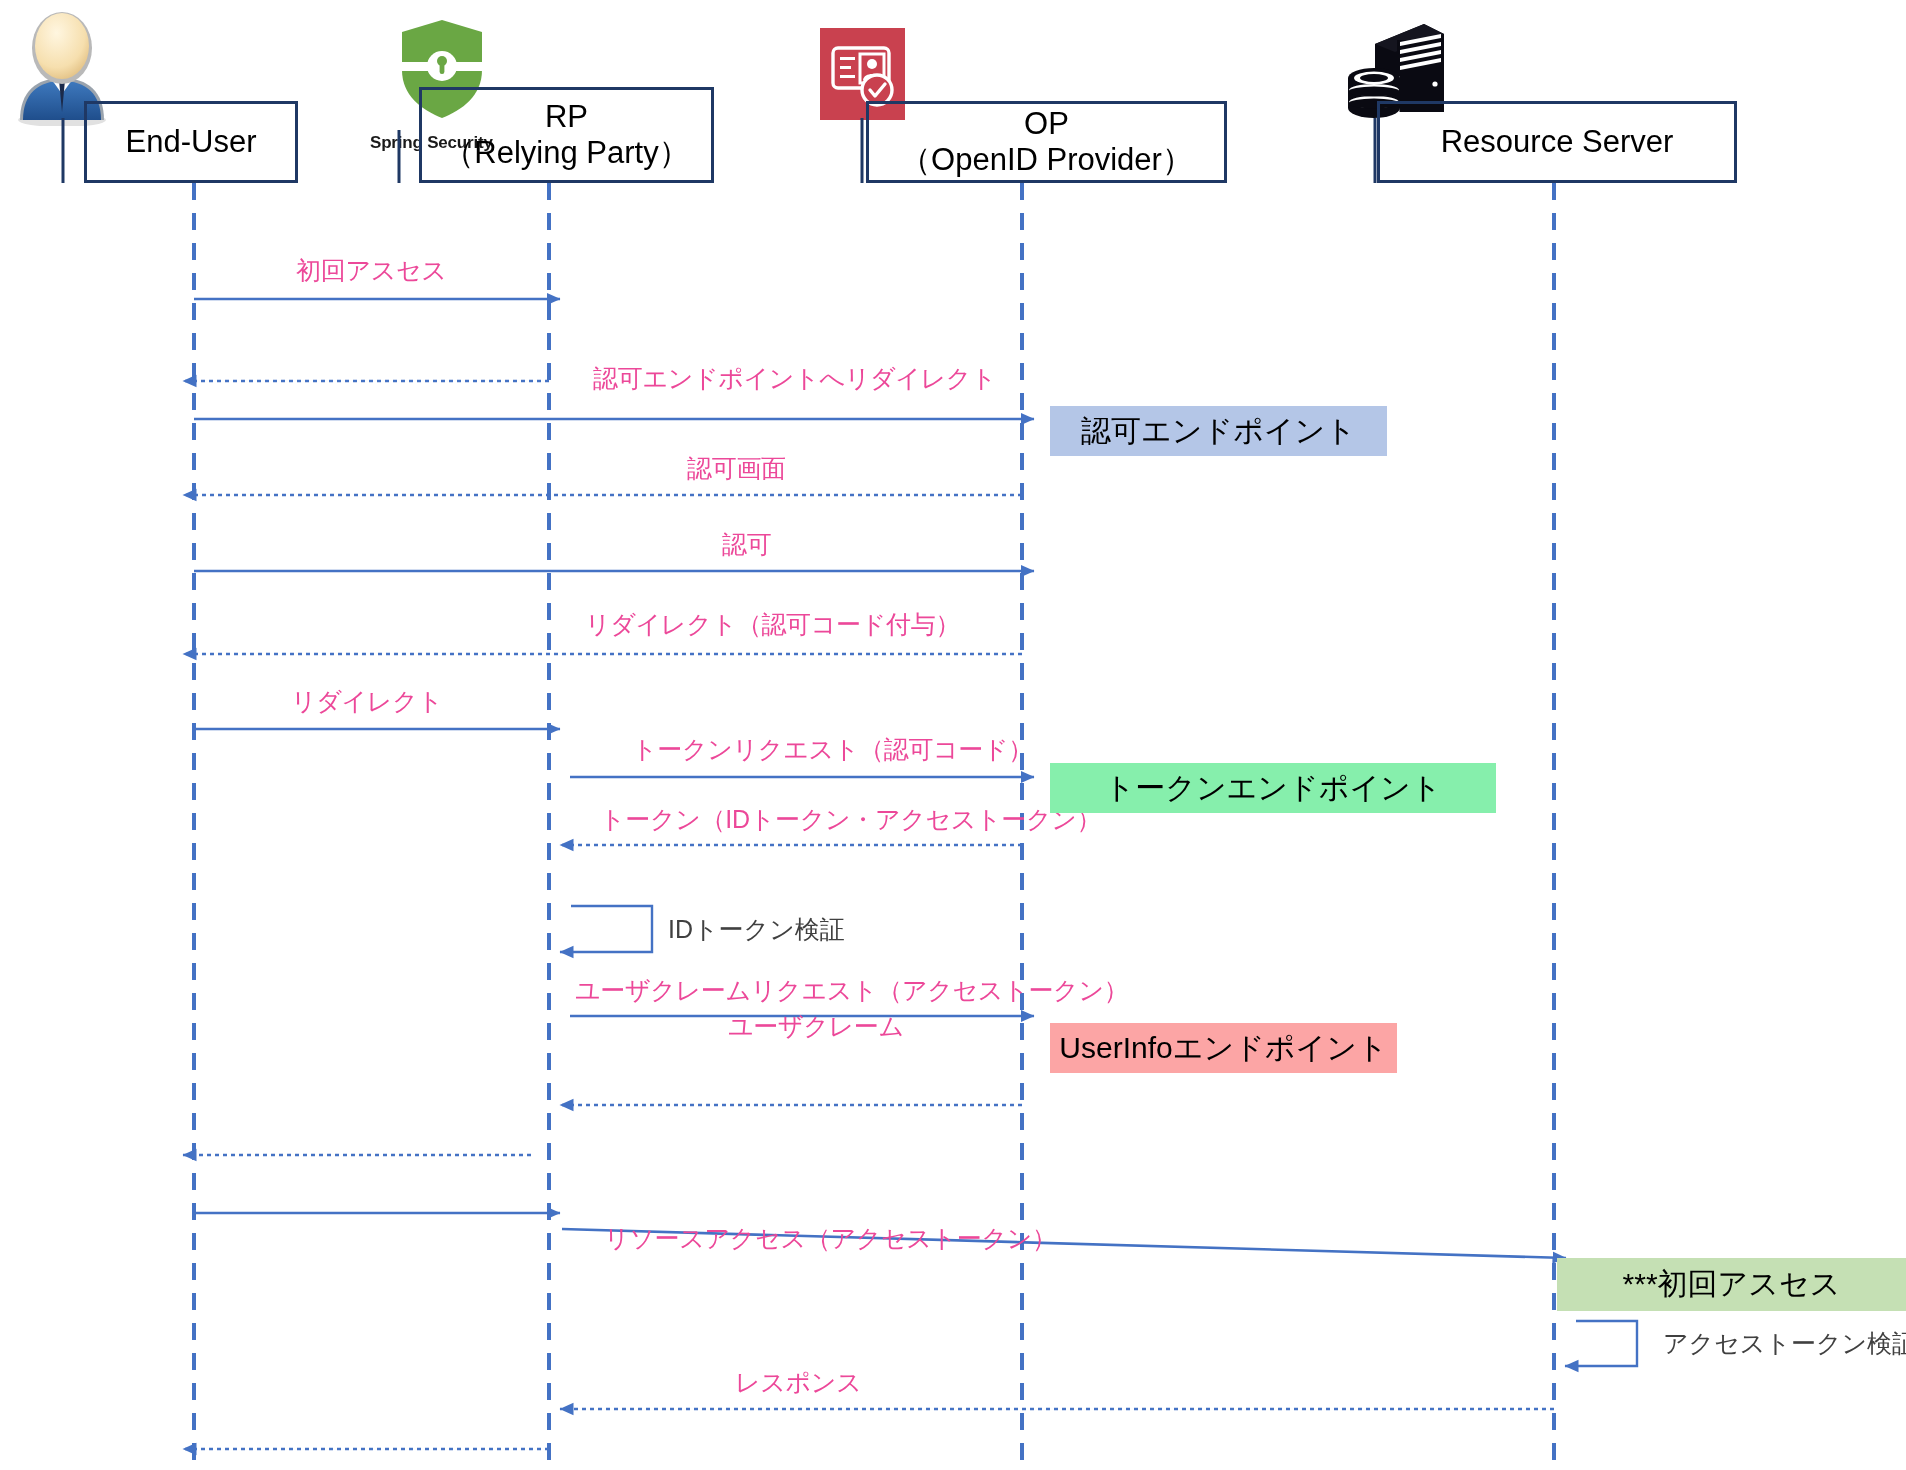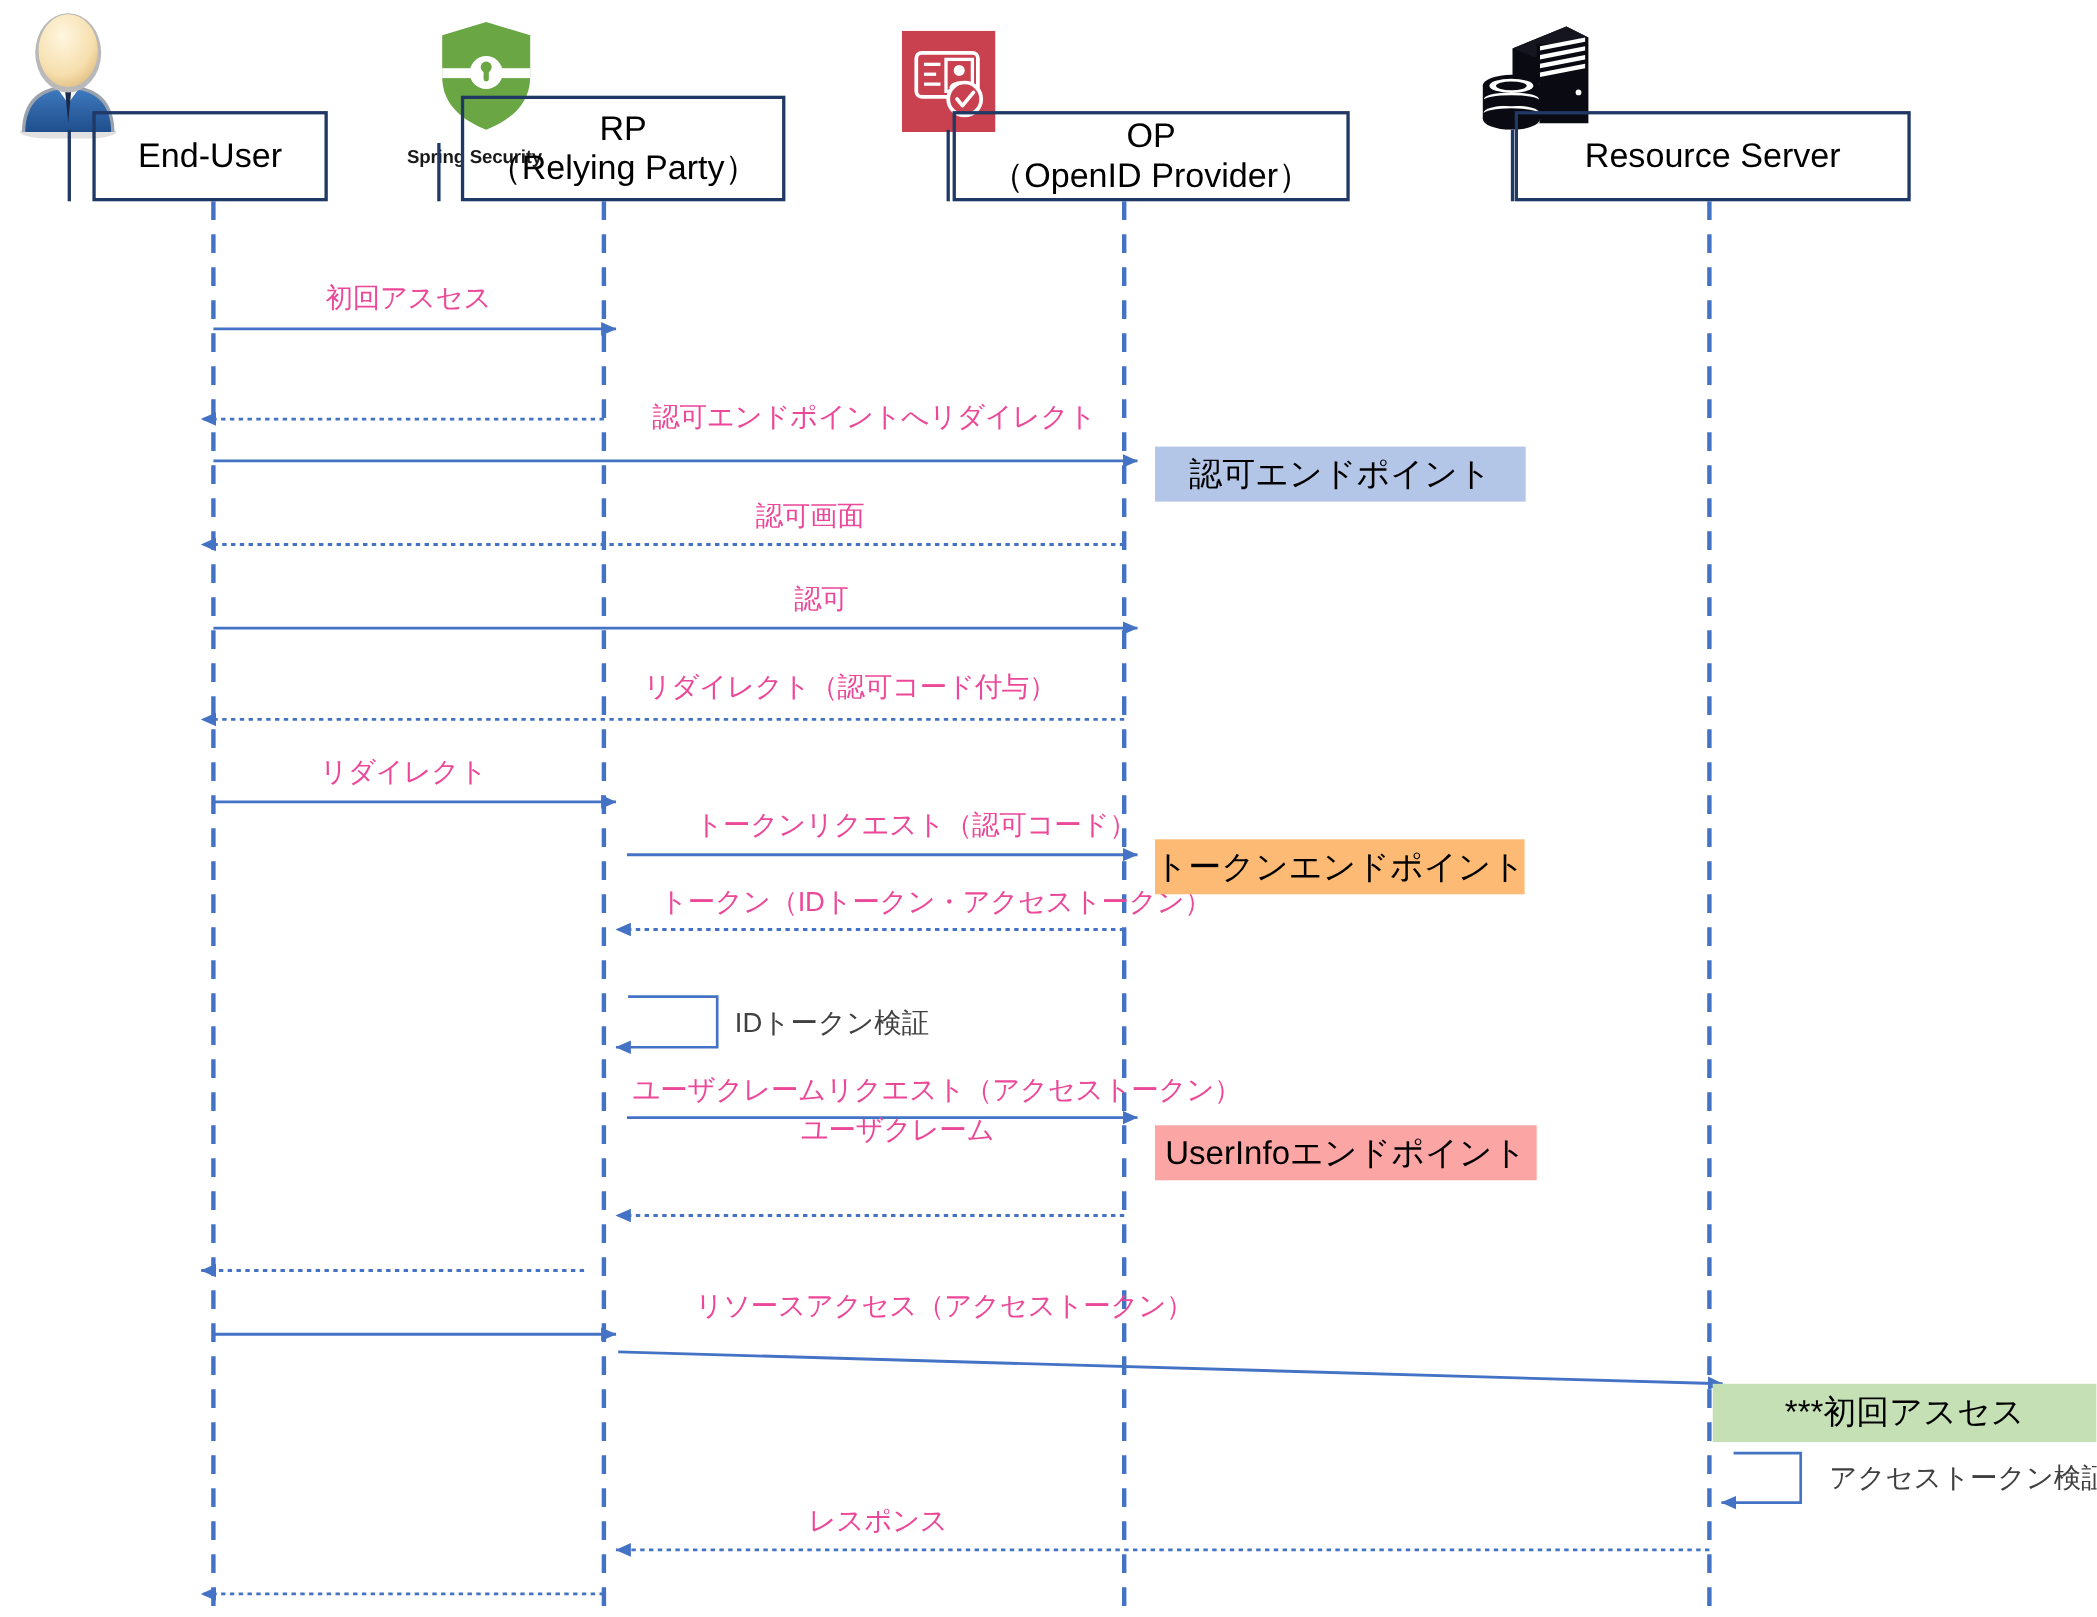--- a/index.html
+++ b/index.html
@@ -187,29 +187,29 @@
   <div class="msg" style="left:593px;top:362px;">認可エンドポイントへリダイレクト</div>
   <div class="msg" style="left:687px;top:452px;">認可画面</div>
   <div class="msg" style="left:722px;top:528px;">認可</div>
   <div class="msg" style="left:585px;top:608px;">リダイレクト（認可コード付与）</div>
   <div class="msg" style="left:291px;top:685px;">リダイレクト</div>
   <div class="msg" style="left:632px;top:733px;">トークンリクエスト（認可コード）</div>
   <div class="msg" style="left:600px;top:803px;">トークン（IDトークン・アクセストークン）</div>
   <div class="selflabel" style="left:668px;top:913px;">IDトークン検証</div>
   <div class="msg" style="left:575px;top:974px;">ユーザクレームリクエスト（アクセストークン）</div>
   <div class="msg" style="left:728px;top:1010px;">ユーザクレーム</div>
-  <div class="msg" style="left:604px;top:1170px;margin-left:28px;">リソースアクセス（アクセストークン）</div>
+  <div class="msg" style="left:604px;top:1222px;">リソースアクセス（アクセストークン）</div>
   <div class="selflabel" style="left:1663px;top:1327px;">アクセストークン検証</div>
   <div class="msg" style="left:735px;top:1366px;">レスポンス</div>
 
   <div class="note" style="left:1050px;top:406px;width:337px;height:50px;background:#B4C6E7;font-size:30px;">
     <span>認可エンドポイント</span>
   </div>
 
-  <div class="note" style="left:1050px;top:763px;width:336px;height:50px;background:#fdba74;font-size:30px;">
+  <div class="note" style="left:1050px;top:763px;width:446px;height:50px;background:#86efac;font-size:30px;">
     <span>トークンエンドポイント</span>
   </div>
 
   <div class="note" style="left:1050px;top:1023px;width:347px;height:50px;background:#fca5a5;font-size:30px;">
     <span>UserInfoエンドポイント</span>
   </div>
 
   <div class="note" style="left:1557px;top:1258px;width:349px;height:53px;background:#C5E0B4;font-size:30px;">
     <span>***初回アスセス</span>
   </div>

